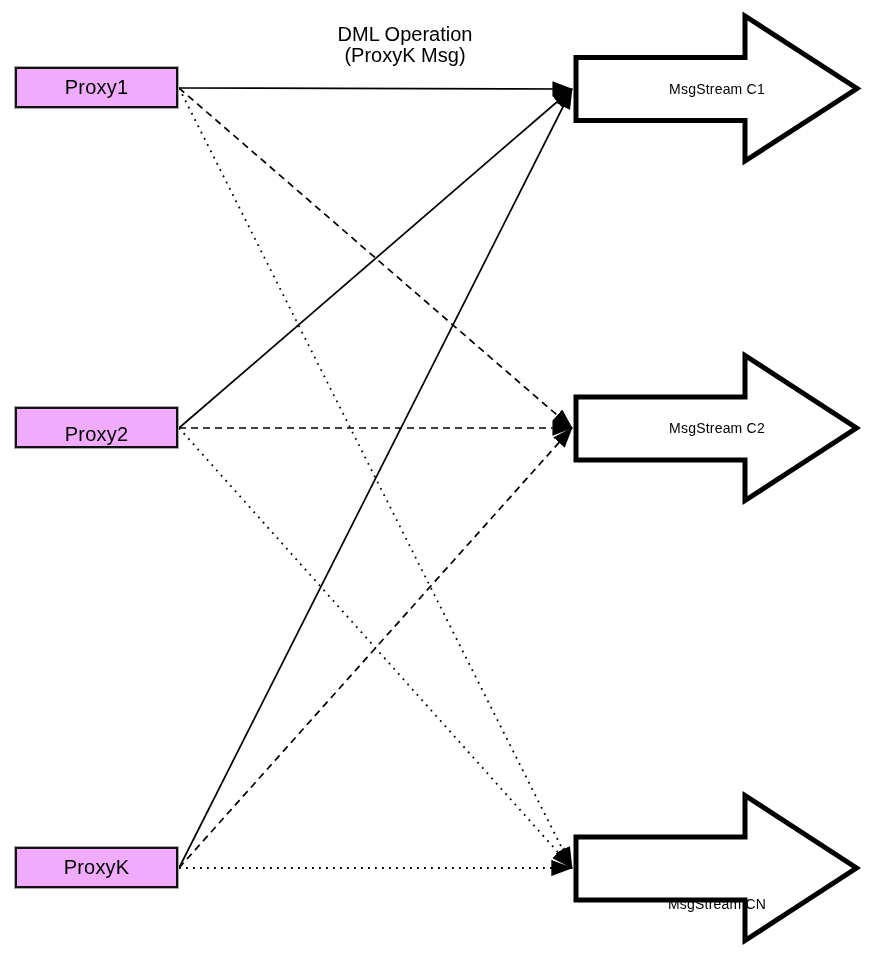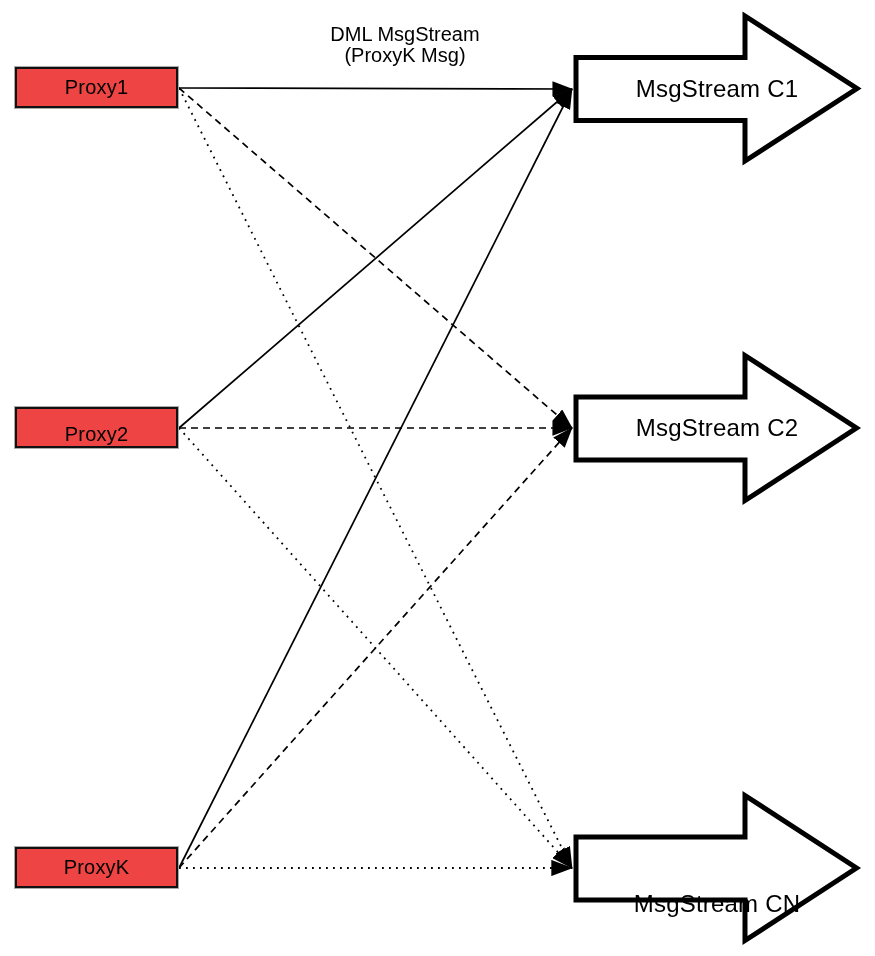--- a/index.html
+++ b/index.html
@@ -21,38 +21,38 @@
   .edge.solid  { stroke-width: 1.7; }
   .edge.dashed { stroke-width: 1.7; stroke-dasharray: 7 5; }
   .edge.dotted { stroke-width: 1.8; stroke-dasharray: 1.8 5.2; }
   .block-arrow { fill: #ffffff; stroke: #000000; stroke-width: 5; stroke-linejoin: miter; }
   .proxy-box {
     position: absolute;
     left: 15px;
     width: 163px;
     height: 41px;
     box-sizing: border-box;
-    background: #ef4444;
+    background: #f0abfc;
     border: 2.5px solid #111111;
     outline: 1px solid #aaaaaa;
     display: flex;
     align-items: center;
     justify-content: center;
     font-size: 20px;
     letter-spacing: 0.2px;
   }
   .stream-label {
     position: absolute;
     left: 597px;
     width: 240px;
     height: 26px;
     display: flex;
     align-items: center;
     justify-content: center;
-    font-size: 24px;
+    font-size: 14px;
     letter-spacing: 0.2px;
     pointer-events: none;
   }
   #dml-label {
     position: absolute;
     left: 295px;
     top: 24px;
     width: 220px;
     text-align: center;
     font-size: 20px;
@@ -82,21 +82,21 @@
         <line x1="179" y1="428" x2="572" y2="868" class="edge dotted" marker-end="url(#arrowhead)"></line>
         <line x1="179" y1="868" x2="572" y2="868" class="edge dotted" marker-end="url(#arrowhead)"></line>
       </g>
 
     <path class="block-arrow" d="M576,57.5 H745 V16 L857,88.5 L745,161 V120.5 H576 Z"></path>
     <path class="block-arrow" d="M576,397 H745 V355.5 L856.5,428 L745,500.5 V460 H576 Z"></path>
     <path class="block-arrow" d="M576,837 H745 V795.5 L856.5,868 L745,940.5 V900 H576 Z"></path>
   </svg>
 
   <div id="dml-label">
-    <div>DML MsgStream</div>
+    <div>DML Operation</div>
     <div>(ProxyK Msg)</div>
   </div>
 
   <div class="proxy-box" style="top: 67px;">
     <span>Proxy1</span>
   </div>
   <div class="proxy-box" style="top: 407px; align-items: flex-end;">
     <span>Proxy2</span>
   </div>
   <div class="proxy-box" style="top: 847px; justify-content: center;">

